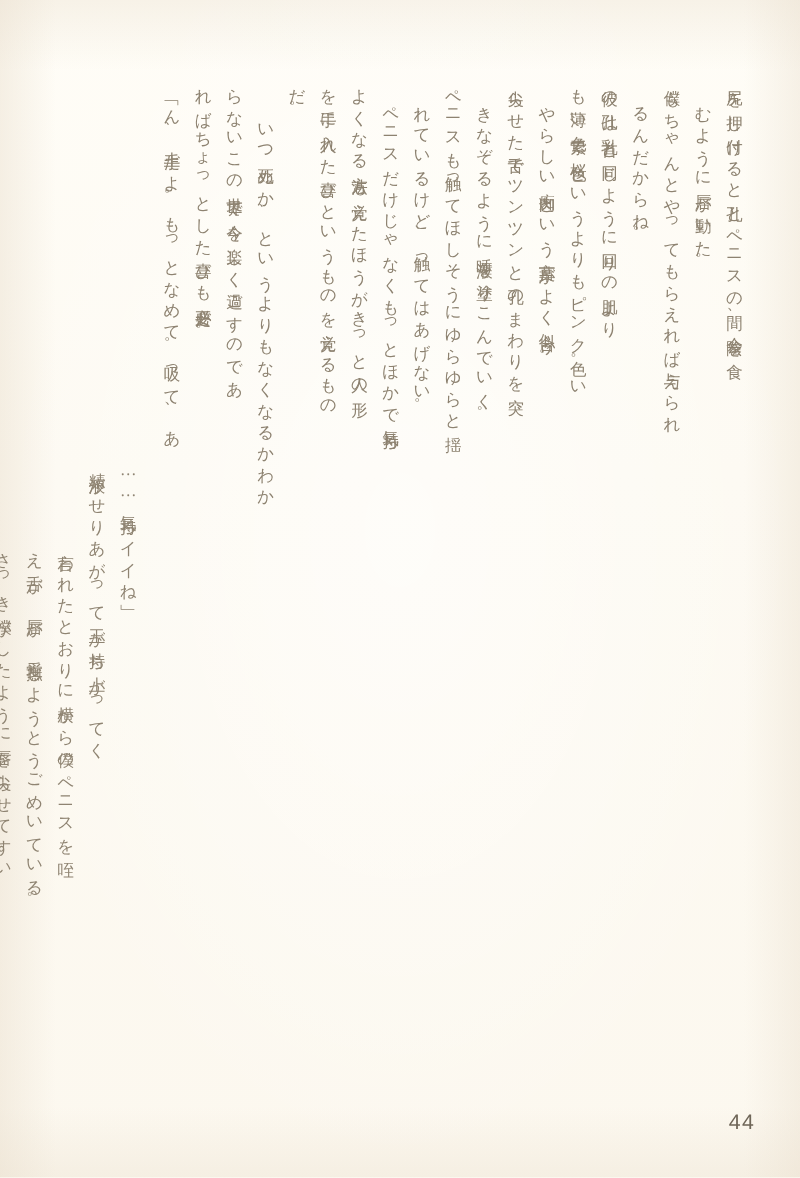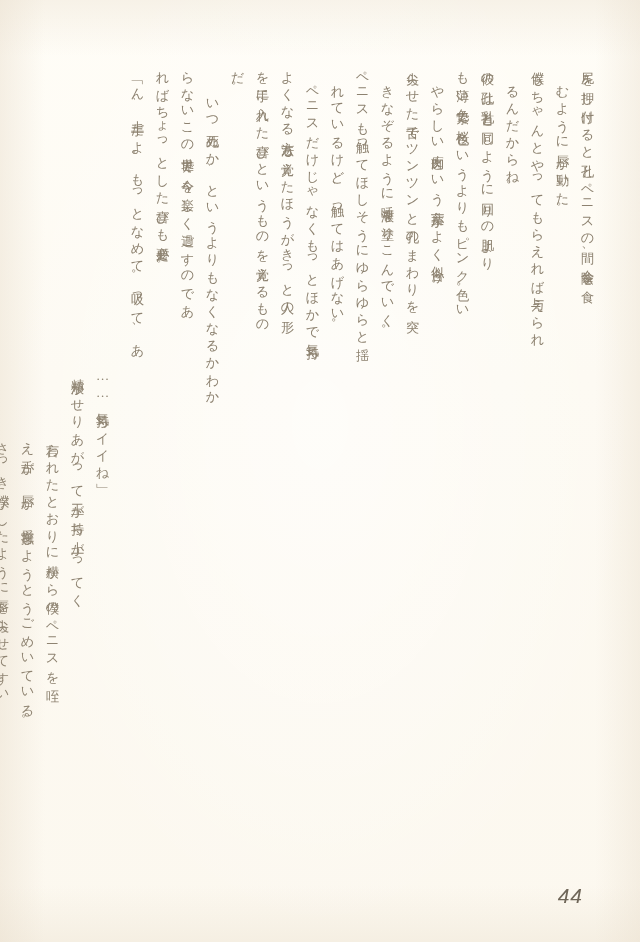--- a/index.html
+++ b/index.html
@@ -78,27 +78,26 @@
   .col-lower {
     align-self: flex-end;
     height: 62%;
   }
   .col-lower-2 {
     align-self: flex-end;
     height: 54%;
   }
   .page-number {
     position: absolute;
-    right: 57px;
+    right: 36px;
     bottom: 34px;
     font-family: "Liberation Sans", sans-serif;
-    font-size: 21px;
+    font-size: 17px;
     color: #6f6658;
     letter-spacing: 1px;
-    font-style: italic;
   }
 </style>
 </head>
 <body>
 
 <div class="page">
 
   <div class="text-area">
 
     <div class="block-a">

